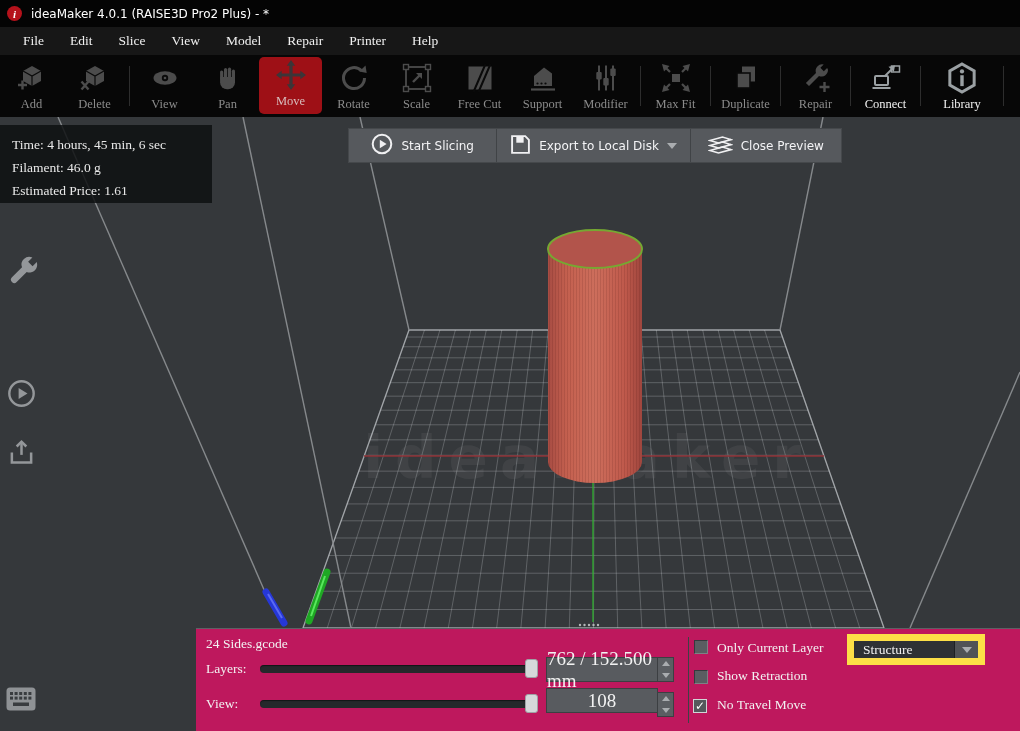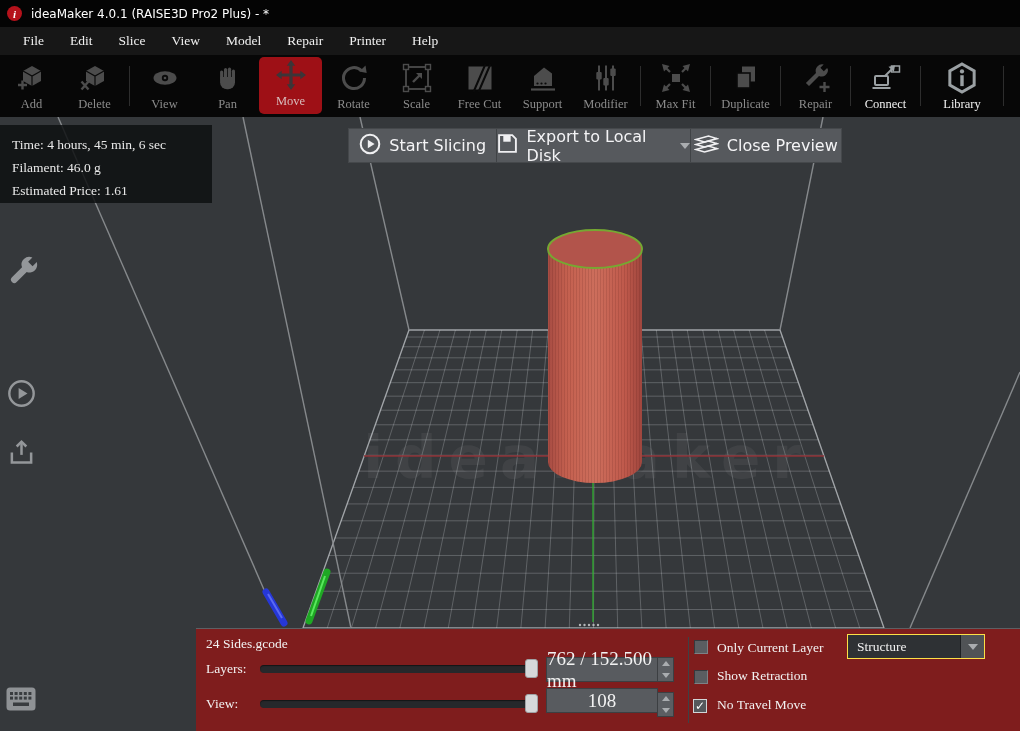--- a/index.html
+++ b/index.html
@@ -34,29 +34,29 @@
   .viewport-bg{position:absolute;left:0;top:117px;right:0;bottom:0;background:#35383b}
   svg.scene{position:absolute;left:0;top:0}
   
   .infobox{position:absolute;left:0;top:125px;width:212px;height:78px;
            background:rgba(13,15,17,.84);font-size:13.5px;color:#e9e9e9;
            padding:8px 0 0 12px;box-sizing:border-box;line-height:23px}
   
   .actionbar{position:absolute;left:348px;top:128px;width:494px;height:35px;
              background:#56595d;border:1px solid #45484b;box-sizing:border-box;
              display:flex;align-items:stretch;font-family:"DejaVu Sans",sans-serif;
-             font-size:16px;color:#f4f4f6}
+             font-size:12px;color:#f4f4f6}
   .abtn{display:flex;align-items:center;justify-content:center;gap:8px;cursor:default}
   .absep{width:1px;background:#404346}
   .caret{width:0;height:0;border-left:5px solid transparent;border-right:5px solid transparent;
          border-top:6px solid #aaadb0}
   
   .sideicon{position:absolute;color:#94979a}
   
-  .bpanel{position:absolute;left:196px;top:628px;right:0;bottom:0;background:#7f1d1d;
+  .bpanel{position:absolute;left:196px;top:628px;right:0;bottom:0;background:#be185d;
           border-top:1px solid #5d6064;box-sizing:border-box;font-size:13.5px;color:#f2f2f2}
   .bp-abs{position:absolute;white-space:nowrap}
   .track{position:absolute;height:8px;background:#26282b;border-radius:4px;
          box-shadow:inset 0 1px 1px rgba(0,0,0,.5)}
   .thumb{position:absolute;width:13px;height:19px;right:-2px;top:-6px;background:#d6d8da;
          border-radius:3px;border:1px solid #9fa2a5;box-sizing:border-box}
   .vfield{position:absolute;width:112px;height:25px;background:#585b5f;
           border:1px solid #3c3f42;box-sizing:border-box;display:flex;
           align-items:center;justify-content:center;font-size:19px}
   .spinner{position:absolute;width:17px;height:25px;background:#5b5e62;
@@ -66,22 +66,22 @@
   .tri-up{width:0;height:0;border-left:4px solid transparent;border-right:4px solid transparent;
           border-bottom:5px solid #a9acaf}
   .tri-dn{width:0;height:0;border-left:4px solid transparent;border-right:4px solid transparent;
           border-top:5px solid #a9acaf}
   .cb{position:absolute;width:14px;height:14px;background:#5a5d61;box-sizing:border-box;
       border:1px solid #36393d;border-right-color:#7e8185;border-bottom-color:#7e8185;
       display:flex;align-items:center;justify-content:center;
       font:bold 12px "DejaVu Sans",sans-serif;color:#fff}
   .cb.checked{border-color:#d2d5d7;background:#55585c}
   .vdivider{position:absolute;left:492px;top:8px;bottom:8px;width:1px;background:#3e4145}
-  .dropdown{position:absolute;left:651px;top:5px;width:138px;height:25px;background:#2e3134;
-            border:1px solid #fde047;box-sizing:border-box;display:flex;align-items:center}
+  .dropdown{position:absolute;left:651px;top:5px;width:138px;height:31px;background:#2e3134;
+            border:7px solid #fde047;box-sizing:border-box;display:flex;align-items:center}
   .dd-label{padding-left:9px}
   .dd-btn{margin-left:auto;width:23px;align-self:stretch;background:#505356;
           border-left:1px solid #1d2023;display:flex;align-items:center;justify-content:center}
 </style>
 </head>
 <body>
 
 <div class="viewport-bg"></div>
 
 <svg class="scene" width="1020" height="731" viewBox="0 0 1020 731">

